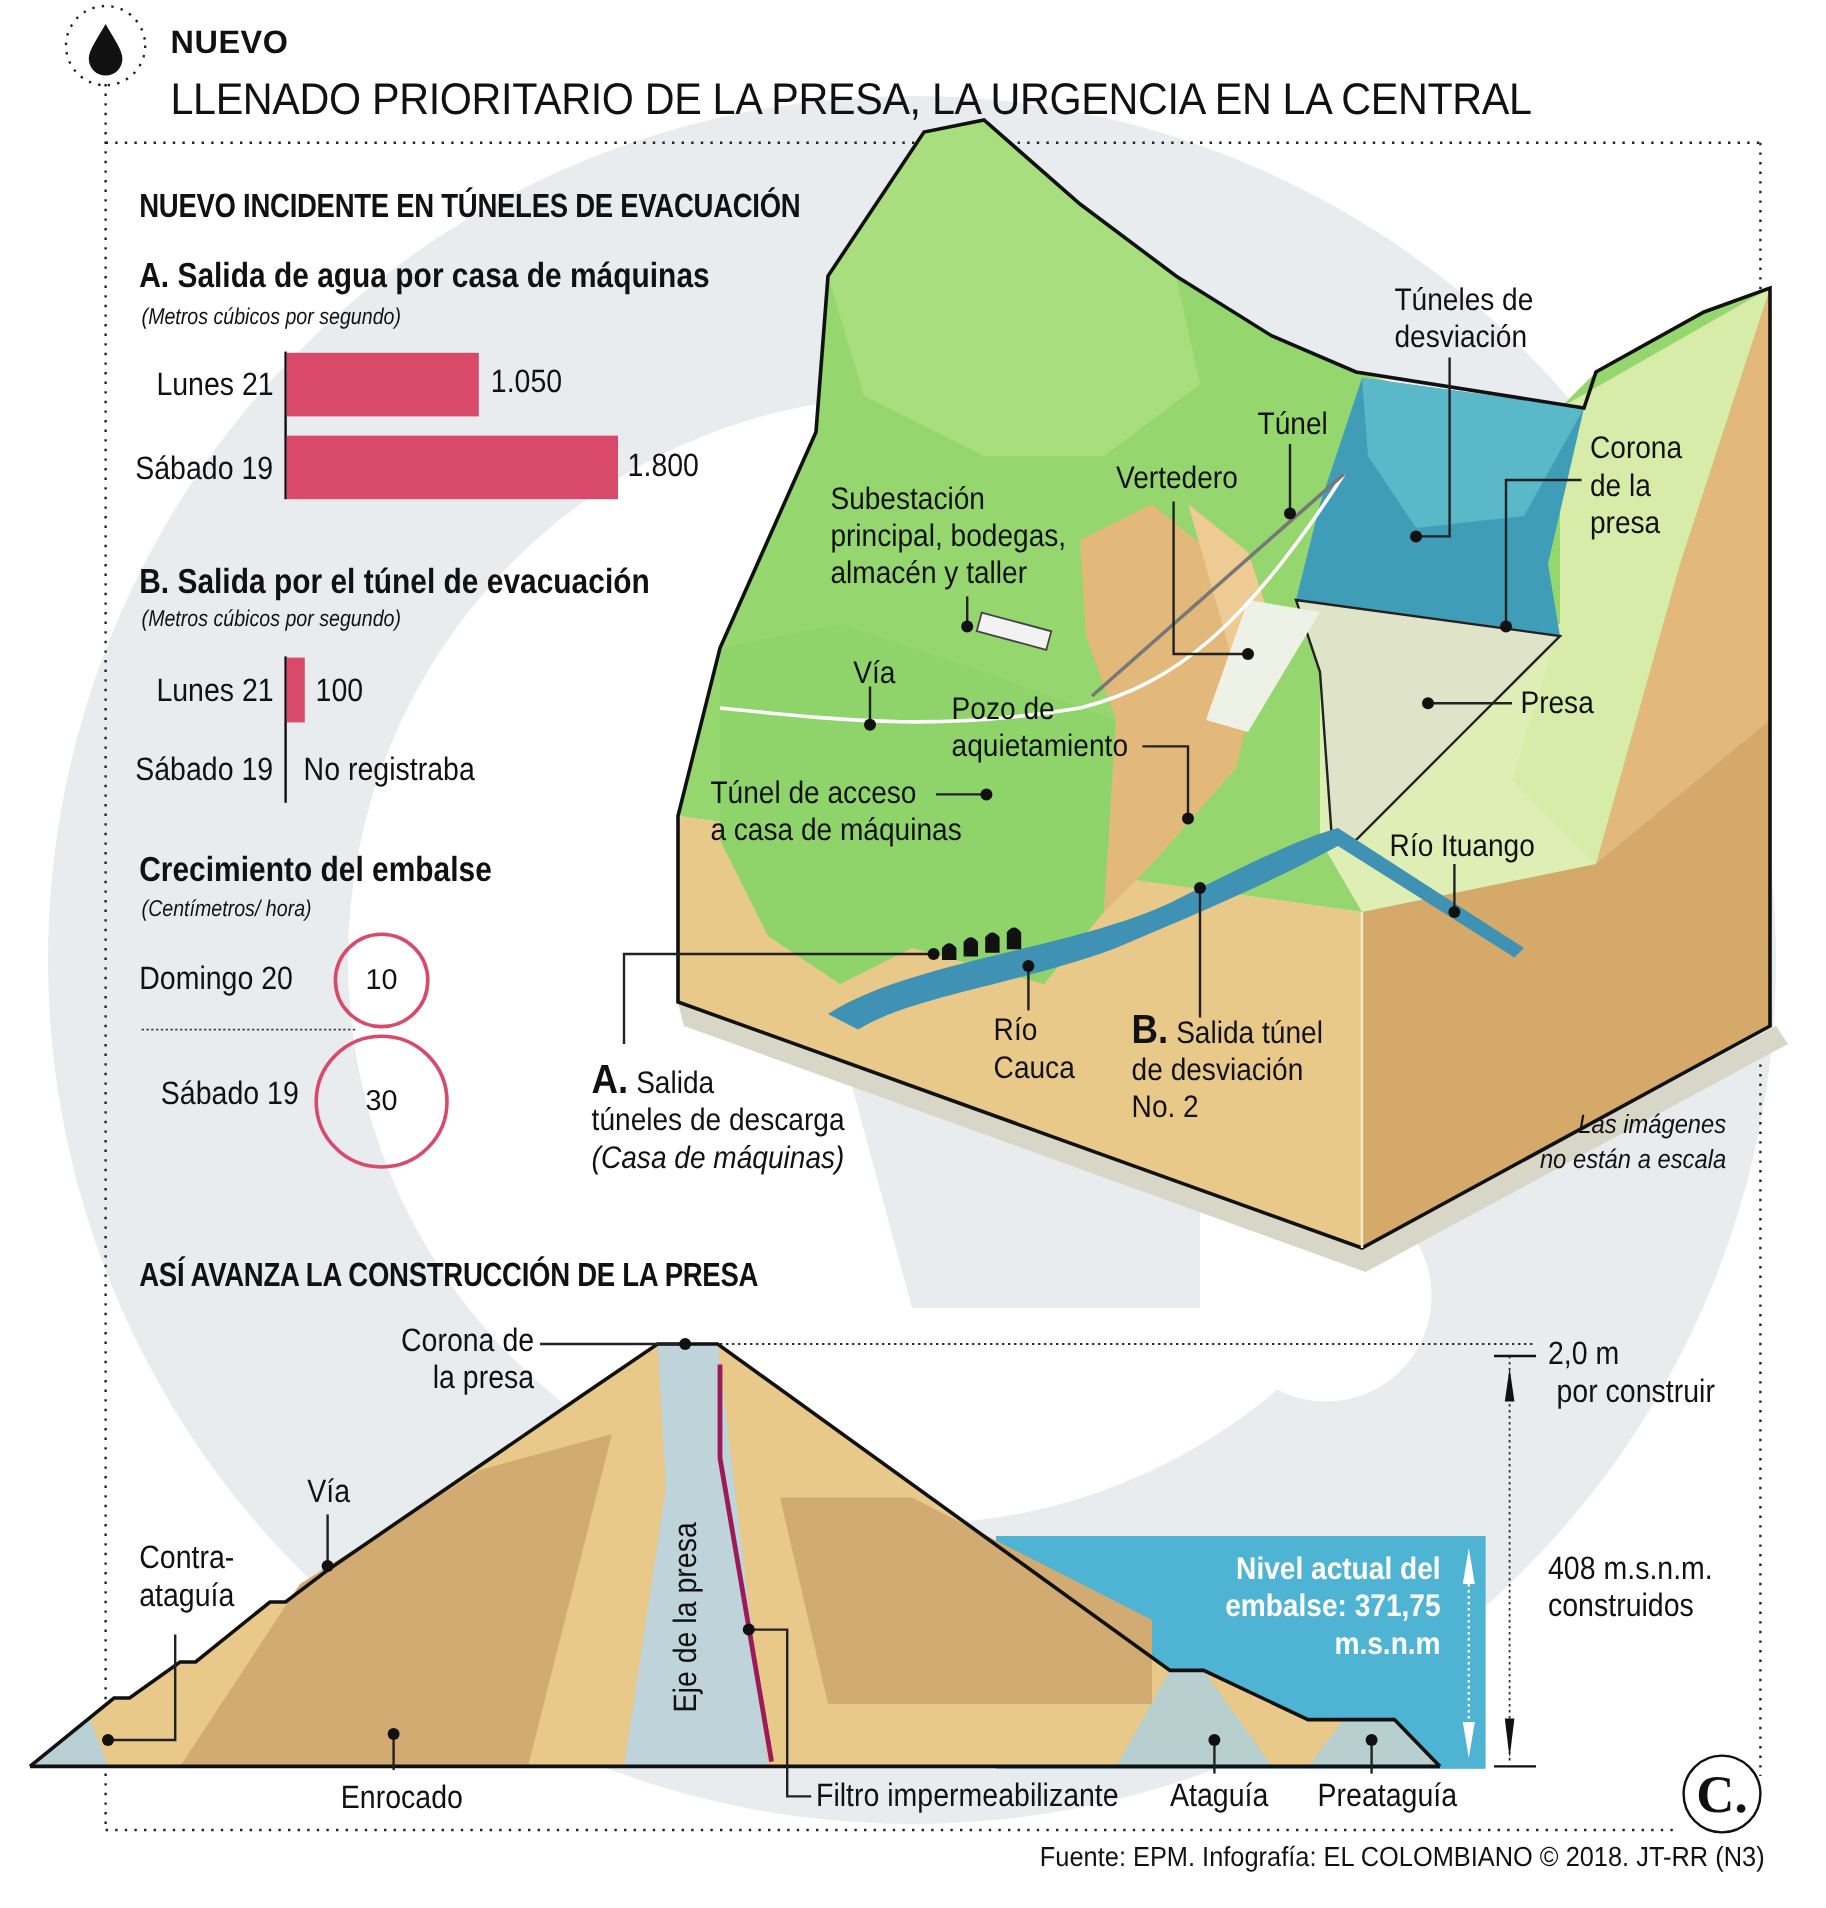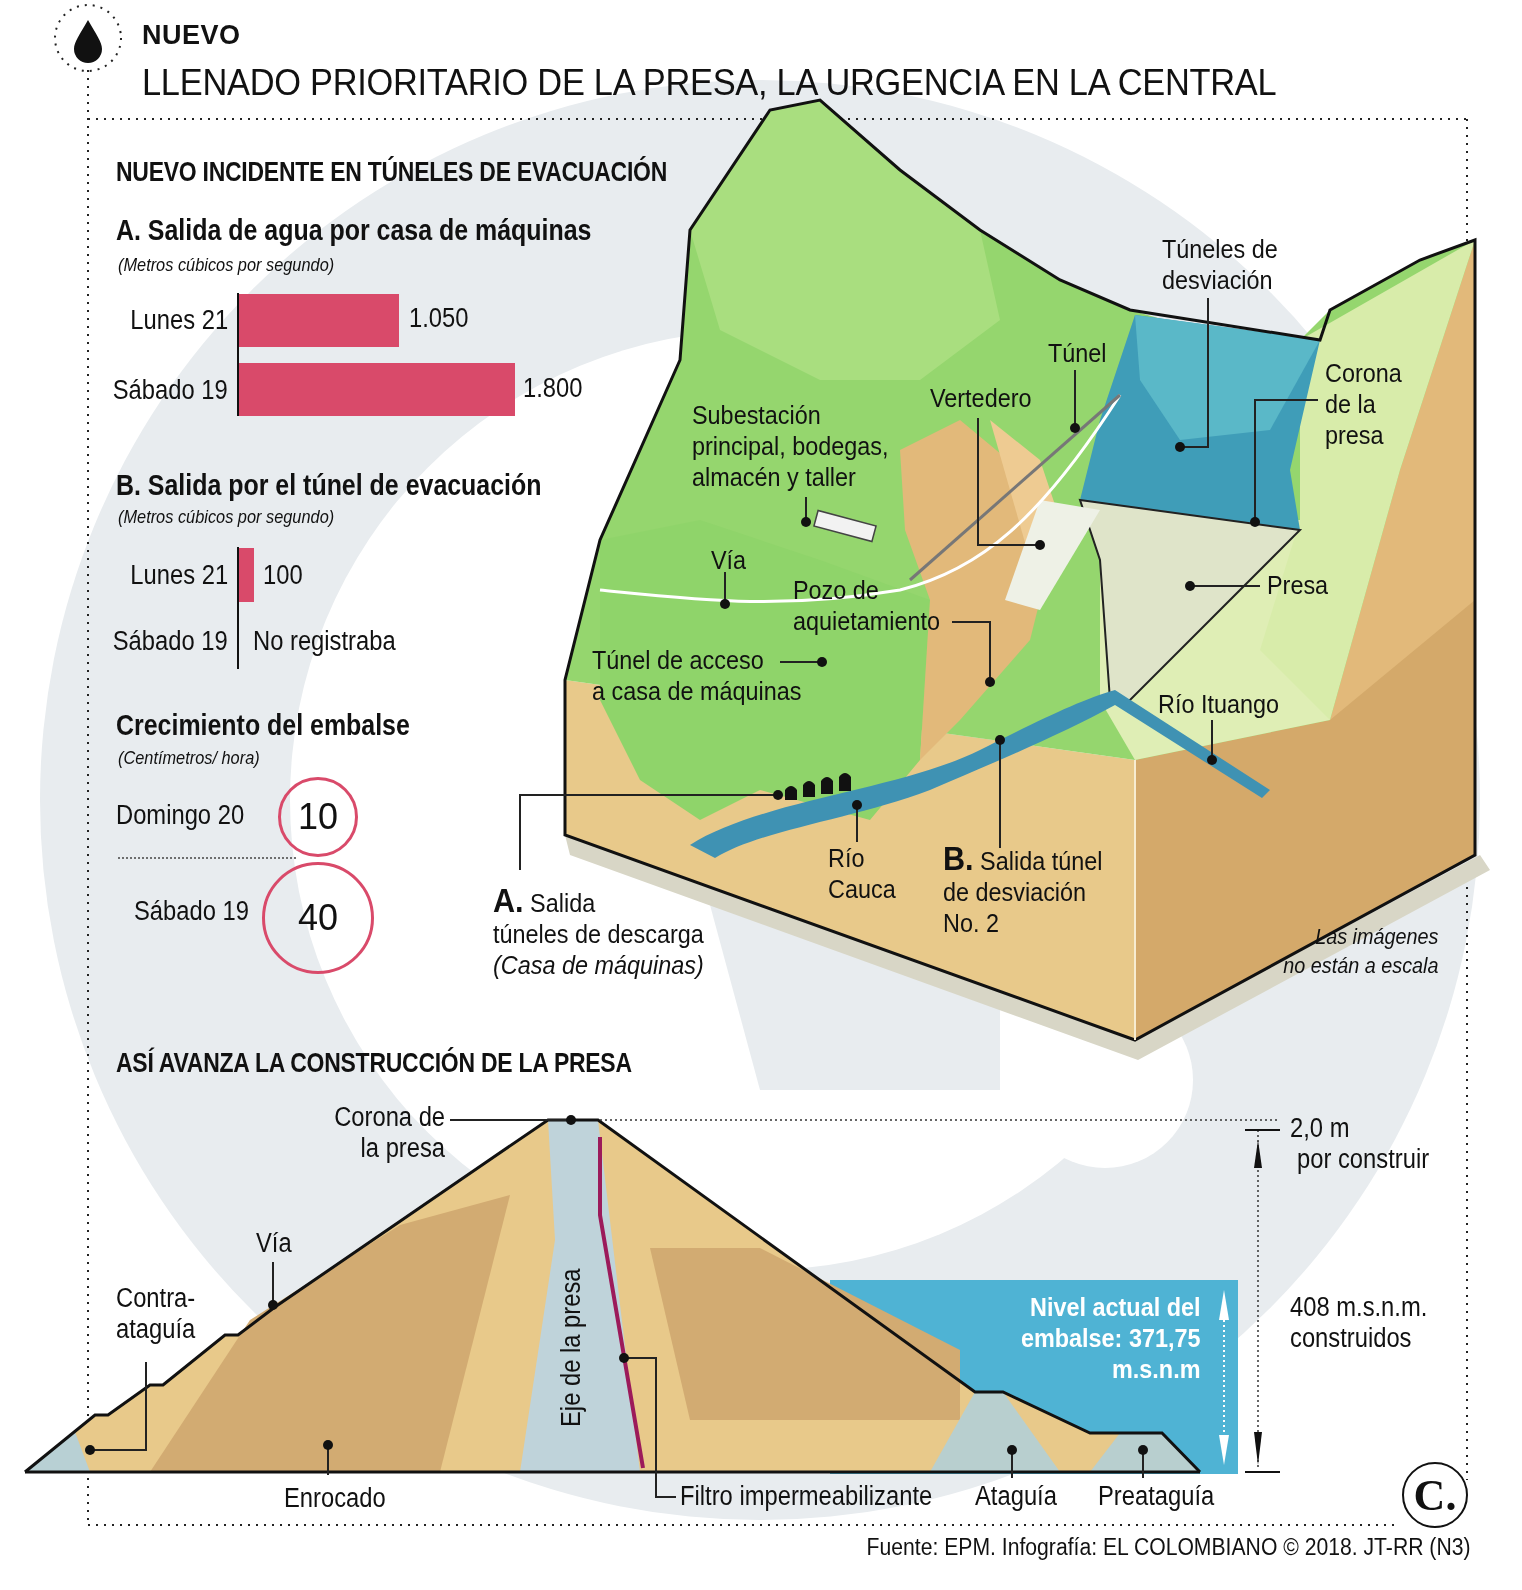--- a/index.html
+++ b/index.html
@@ -8,21 +8,21 @@
   .bg-svg { position:absolute; left:0; top:0; }
   .kicker { left:142px; top:20px; font-weight:bold; font-size:27px; letter-spacing:0.5px; }
   .title { left:142px; top:62px; font-size:37px; font-weight:300; letter-spacing:-0.3px; transform:scaleX(0.93); transform-origin:left top; white-space:nowrap; }
   .section-h { font-weight:bold; font-size:28px; transform:scaleX(0.82); transform-origin:left top; white-space:nowrap; letter-spacing:-0.3px; }
   .sub-h { font-weight:bold; font-size:29px; transform:scaleX(0.86); transform-origin:left top; white-space:nowrap; }
   .unit { font-style:italic; font-size:19px; transform:scaleX(0.86); transform-origin:left top; white-space:nowrap; }
   .lbl { font-size:27px; transform:scaleX(0.88); transform-origin:left top; white-space:nowrap; line-height:31px; }
   .lbl-r { font-size:27px; transform:scaleX(0.88); transform-origin:right top; white-space:nowrap; text-align:right; }
   .bar { background:#d94a6a; }
   .axis { background:#111; width:2px; }
-  .circle { border:3px solid #d94a6a; border-radius:50%; display:flex; align-items:center; justify-content:center; font-size:36px; box-sizing:border-box; }
+  .circle { border:3px solid #d94a6a; border-radius:50%; display:flex; align-items:center; justify-content:center; font-size:24px; box-sizing:border-box; }
   .map-lbl { font-size:26px; line-height:31px; white-space:nowrap; transform:scaleX(0.9); transform-origin:left top; }
   .big-letter { font-weight:bold; font-size:34px; }
   .note { font-style:italic; font-size:22px; text-align:right; line-height:29px; transform:scaleX(0.9); transform-origin:right top; white-space:nowrap; }
   .white-bold { color:#fff; font-weight:bold; font-size:26px; text-align:right; line-height:31px; transform:scaleX(0.9); transform-origin:right top; white-space:nowrap; }
   .footer { font-size:23px; white-space:nowrap; transform:scaleX(0.92); transform-origin:right top; }
   .logo { width:62px; height:62px; border:2px solid #111; border-radius:50%; display:flex; align-items:center; justify-content:center; font-family:"Liberation Serif", serif; font-weight:bold; font-size:44px; background:#fff; }
 </style>
 </head>
 <body>
 
@@ -186,21 +186,21 @@
 <div class="abs lbl" style="left:253px;top:626px;">No registraba</div>
 
 <div class="abs sub-h" style="left:116px;top:709px;">Crecimiento del embalse</div>
 <div class="abs unit" style="left:118px;top:747px;">(Centímetros/ hora)</div>
 <div class="abs lbl" style="left:116px;top:800px;">Domingo 20</div>
 <div class="abs circle" style="left:278px;top:777px;width:80px;height:80px;">
     <span>10</span>
   </div>
 <div class="abs lbl" style="left:134px;top:896px;">Sábado 19</div>
 <div class="abs circle" style="left:262px;top:862px;width:112px;height:112px;">
-    <span>40</span>
+    <span>30</span>
   </div>
 
 <div class="abs map-lbl" style="left:1162px;top:234px;">
   <div>Túneles de</div>
   <div>desviación</div>
 </div>
 <div class="abs map-lbl" style="left:1048px;top:338px;">Túnel</div>
 <div class="abs map-lbl" style="left:1325px;top:358px;">
   <div>Corona</div>
   <div>de la</div>

